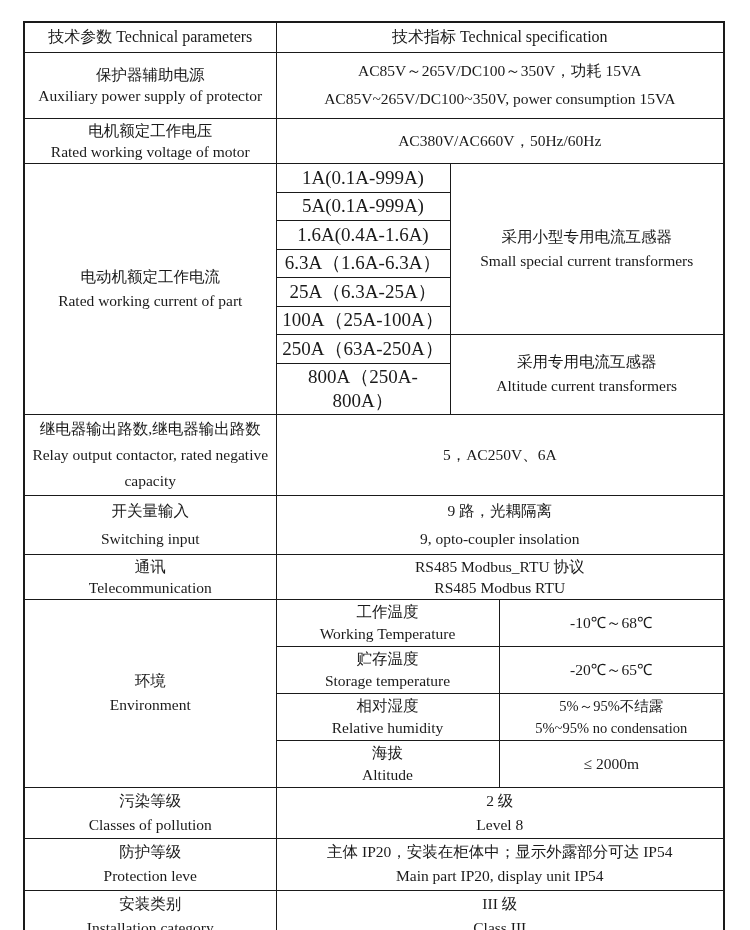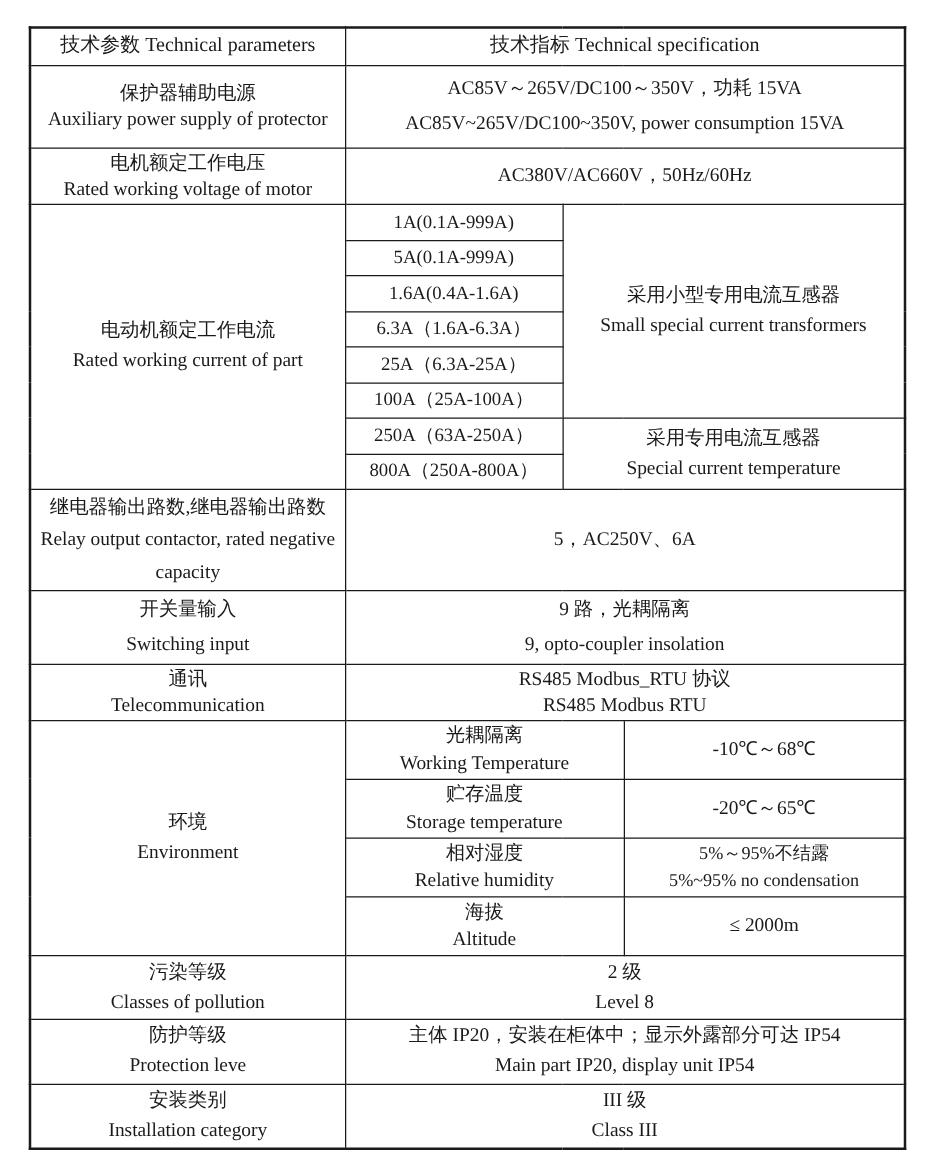--- a/index.html
+++ b/index.html
@@ -32,21 +32,21 @@
   table.spec td {
     border: 1px solid #1a1a1a;
     text-align: center;
     vertical-align: middle;
     padding: 1px 4px;
     line-height: 24px;
     overflow: hidden;
   }
   td.cur {
     line-height: 18px;
-    font-size: 15px;
+    font-size: 19px;
   }
   .line { display: block; }
   .sp { line-height: 28px; }
   .hdr { font-size: 16px; }
 </style>
 </head>
 <body>
 
 <div class="page">
   <table class="spec">
@@ -105,21 +105,21 @@
     <tr style="height:29px">
       <td class="cur">25A（6.3A-25A）</td>
     </tr>
     <tr style="height:28px">
       <td class="cur">100A（25A-100A）</td>
     </tr>
     <tr style="height:29px">
       <td class="cur">250A（63A-250A）</td>
       <td colspan="2" rowspan="2">
         <span class="line">采用专用电流互感器</span>
-        <span class="line">Special current temperature</span>
+        <span class="line">Altitude current transformers</span>
       </td>
     </tr>
     <tr style="height:28px">
       <td class="cur">800A（250A-800A）</td>
     </tr>
 
     <tr style="height:79px">
       <td>
         <span class="line" style="line-height:26px">继电器输出路数,继电器输出路数</span>
         <span class="line" style="line-height:26px">Relay output contactor, rated negative capacity</span>
@@ -148,21 +148,21 @@
         <span class="line" style="line-height:21px">RS485 Modbus RTU</span>
       </td>
     </tr>
 
     <tr style="height:46px">
       <td rowspan="4">
         <span class="line">环境</span>
         <span class="line">Environment</span>
       </td>
       <td colspan="2">
-        <span class="line" style="line-height:22px">光耦隔离</span>
+        <span class="line" style="line-height:22px">工作温度</span>
         <span class="line" style="line-height:22px">Working Temperature</span>
       </td>
       <td>-10℃～68℃</td>
     </tr>
     <tr style="height:46px">
       <td colspan="2">
         <span class="line" style="line-height:22px">贮存温度</span>
         <span class="line" style="line-height:22px">Storage temperature</span>
       </td>
       <td>-20℃～65℃</td>

